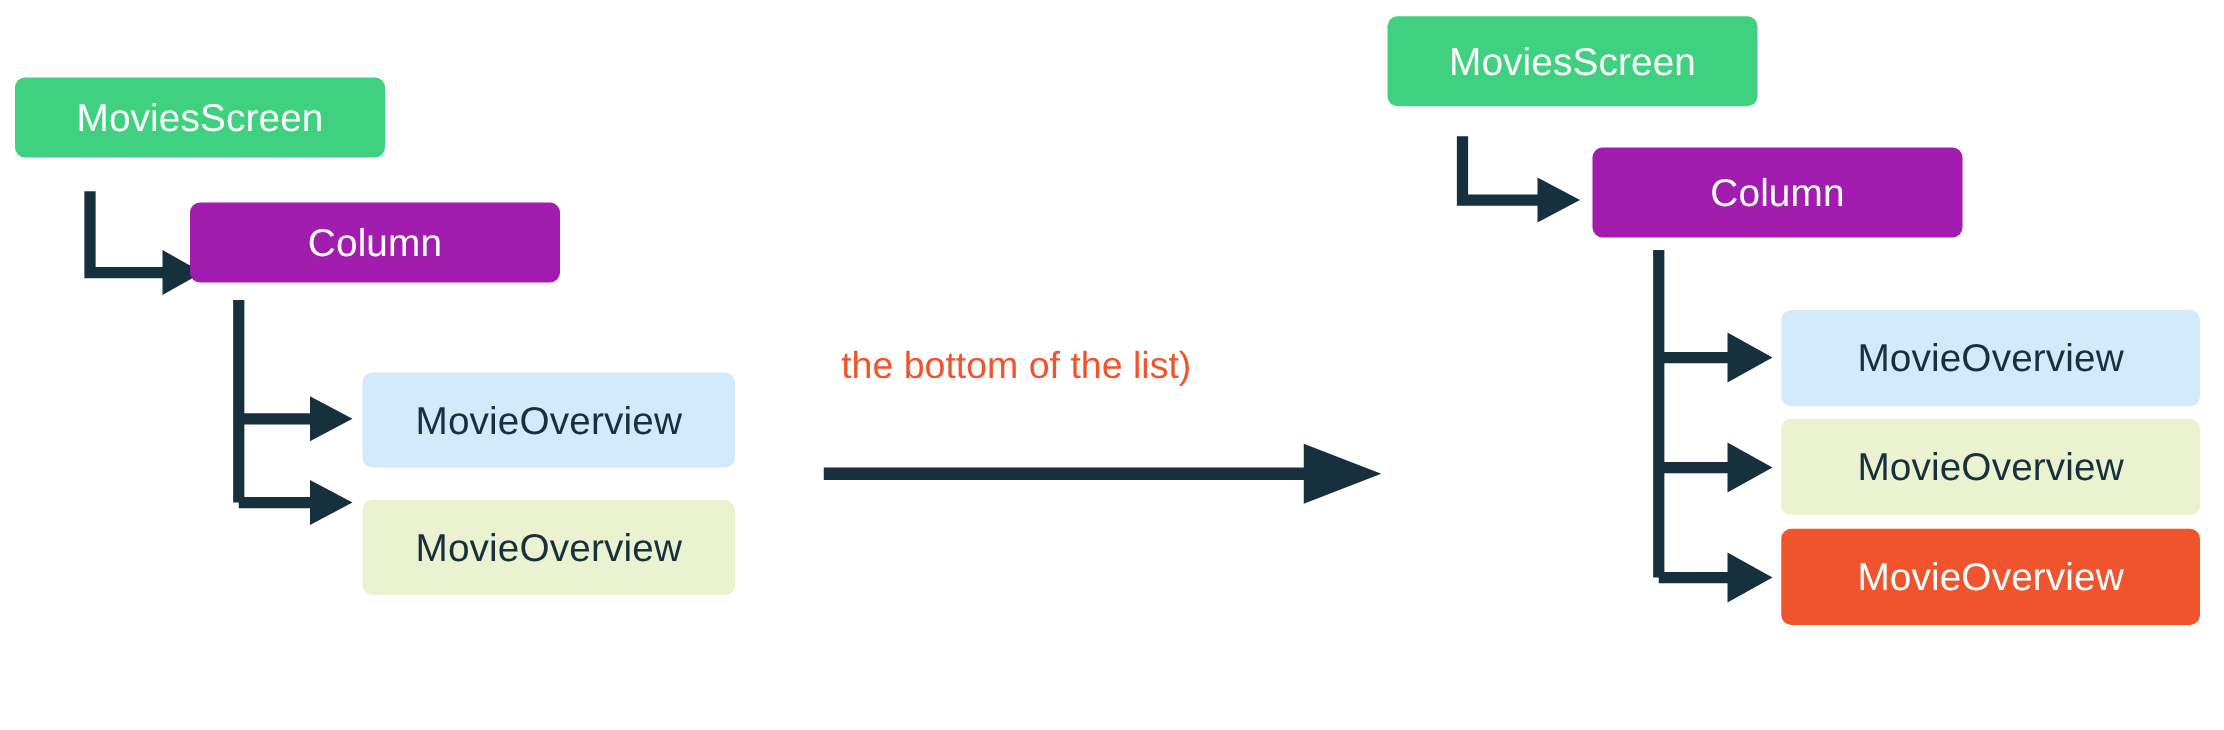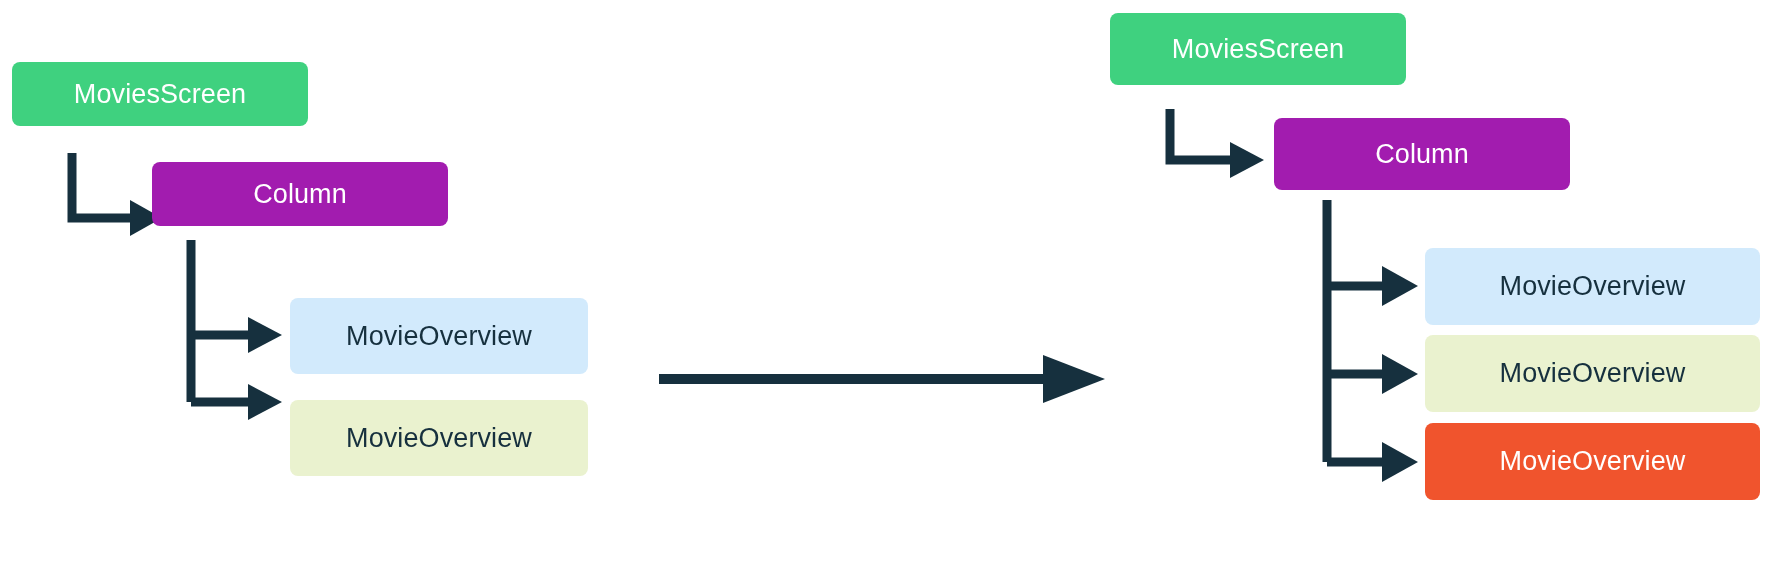--- a/index.html
+++ b/index.html
@@ -15,21 +15,21 @@
     overflow: hidden;
     font-family: "Liberation Sans", sans-serif;
   }
   .node {
     position: absolute;
     box-sizing: border-box;
     display: flex;
     align-items: center;
     justify-content: center;
     border-radius: 8px;
-    font-size: 27px;
+    font-size: 31px;
     line-height: 1;
     letter-spacing: 0.1px;
     white-space: nowrap;
   }
   .node.green  { background: #3fd17f; color: #ffffff; }
   .node.blue   { background: #a21caf; color: #ffffff; }
   .node.lblue  { background: #d2eafc; color: #16303e; }
   .node.olive  { background: #eaf2cf; color: #16303e; }
   .node.orange { background: #f0542d; color: #ffffff; }
 
@@ -75,20 +75,21 @@
 
   <div class="node lblue" style="left:290px; top:298px; width:298px; height:76px;">
     <span>MovieOverview</span>
   </div>
 
   <div class="node olive" style="left:290px; top:400px; width:298px; height:76px;">
     <span>MovieOverview</span>
   </div>
 
   <div class="center-label" style="left:638px; top:198px; width:350px;">
+    <div>the bottom of the list)</div>
   </div>
 
   <svg class="connector" style="left:655px; top:352px; width:460px; height:55px;" viewBox="0 0 460 55">
     <path d="M 4 27 L 392 27" fill="none" stroke="#16303e" stroke-width="10"></path>
     <polygon points="388,3 450,27 388,51" fill="#16303e"></polygon>
   </svg>
 
   <div class="node green" style="left:1110px; top:13px; width:296px; height:72px;">
     <span>MoviesScreen</span>
   </div>

